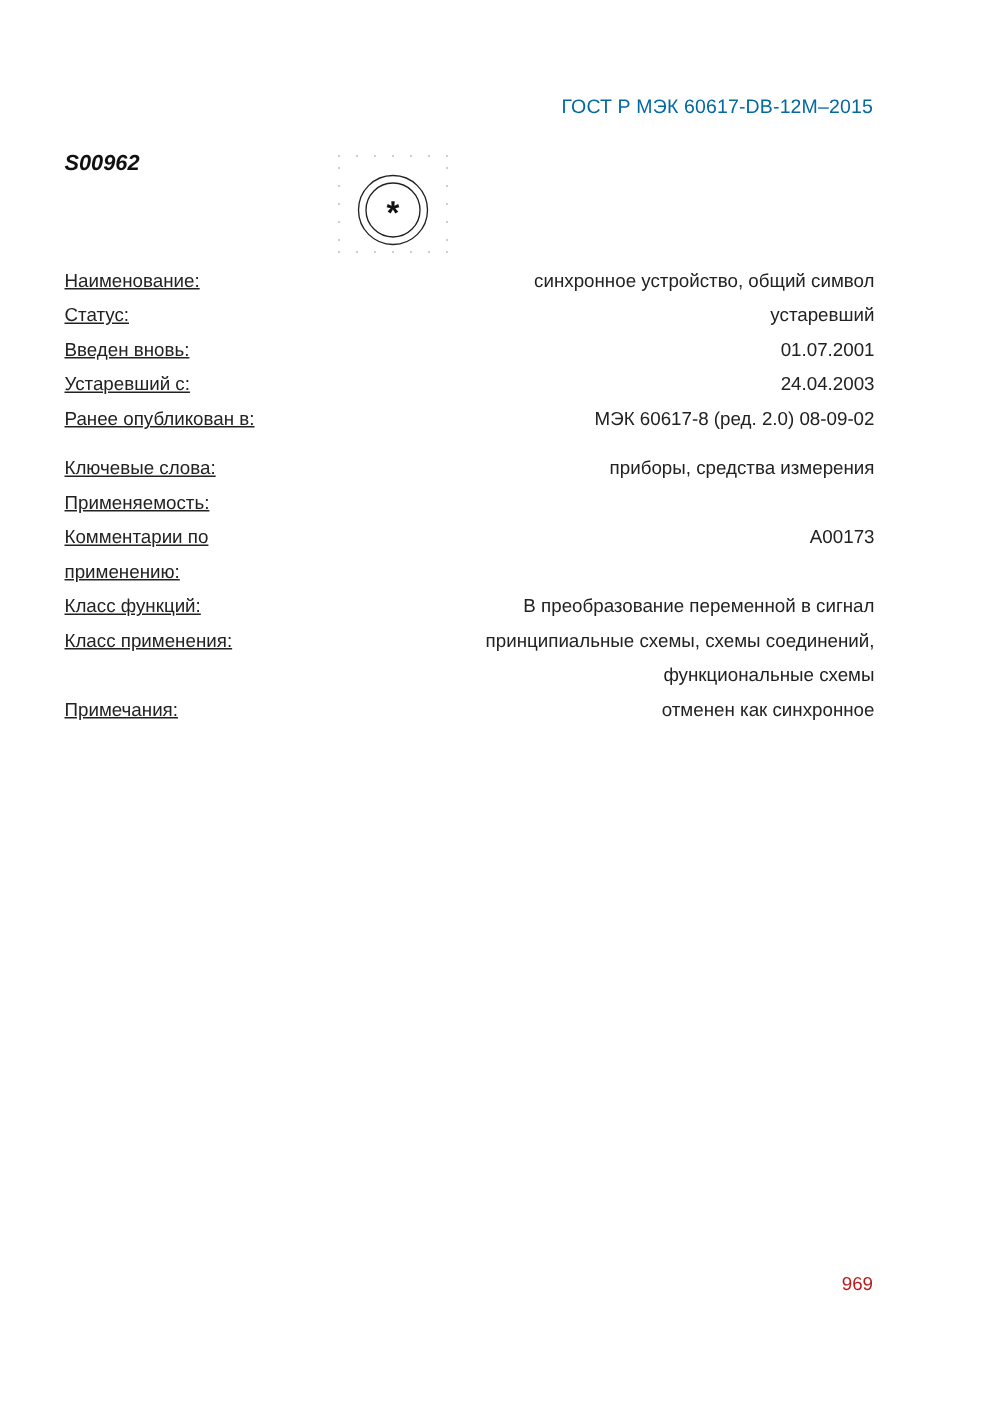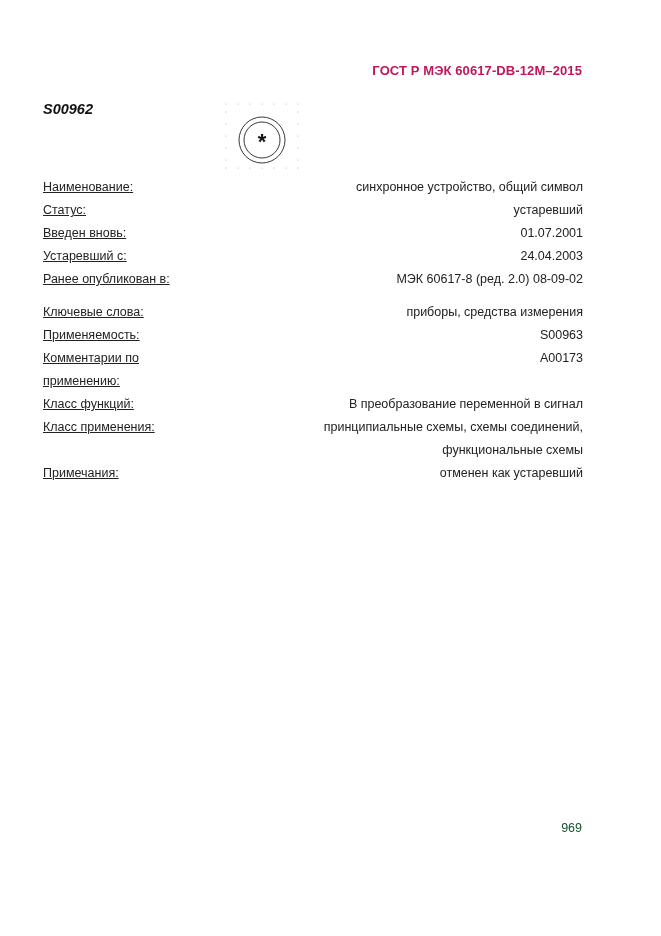--- a/index.html
+++ b/index.html
@@ -13,22 +13,22 @@
       position: relative;
       overflow: hidden;
       font-family: "Liberation Sans", sans-serif;
       color: #1a1a1a;
     }
     .header-std {
       position: absolute;
       top: 63px;
       right: 79px;
       font-size: 13px;
-      font-weight: bold;
-      color: #be185d;
+      font-weight: normal;
+      color: #0369a1;
       letter-spacing: 0.1px;
     }
     .symbol-code {
       position: absolute;
       top: 101px;
       left: 43px;
       font-size: 14.5px;
       font-weight: bold;
       color: #111;
       font-style: italic;
@@ -60,24 +60,24 @@
     .prop-value {
       flex: 1;
       color: #222;
       text-align: right;
     }
     .group-gap {
       height: 10px;
     }
     .page-number {
       position: absolute;
-      top: 821px;
+      top: 849px;
       right: 79px;
       font-size: 12.5px;
-      color: #14532d;
+      color: #b91c1c;
       margin-left: 24px;
     }
   </style>
 </head>
 <body>
 
 <div class="header-std">ГОСТ Р МЭК 60617-DB-12M–2015</div>
 
 <div class="symbol-code">S00962</div>
 
@@ -139,21 +139,20 @@
   </div>
 
   <div class="group-gap"></div>
 
   <div class="prop-row">
     <div class="prop-label">Ключевые слова:</div>
     <div class="prop-value">приборы, средства измерения</div>
   </div>
   <div class="prop-row">
     <div class="prop-label">Применяемость:</div>
-    <div class="prop-value">S00963</div>
   </div>
   <div class="prop-row">
     <div class="prop-label">Комментарии по</div>
     <div class="prop-value">A00173</div>
   </div>
   <div class="prop-row">
     <div class="prop-label">применению:</div>
     <div class="prop-value"></div>
   </div>
   <div class="prop-row">
@@ -163,17 +162,17 @@
   <div class="prop-row">
     <div class="prop-label">Класс применения:</div>
     <div class="prop-value">принципиальные схемы, схемы соединений,</div>
   </div>
   <div class="prop-row">
     <div class="prop-label"></div>
     <div class="prop-value">функциональные схемы</div>
   </div>
   <div class="prop-row">
     <div class="prop-label">Примечания:</div>
-    <div class="prop-value">отменен как устаревший</div>
+    <div class="prop-value">отменен как синхронное</div>
   </div>
 </div>
 
 <div class="page-number">969</div>
 
 </body></html>

